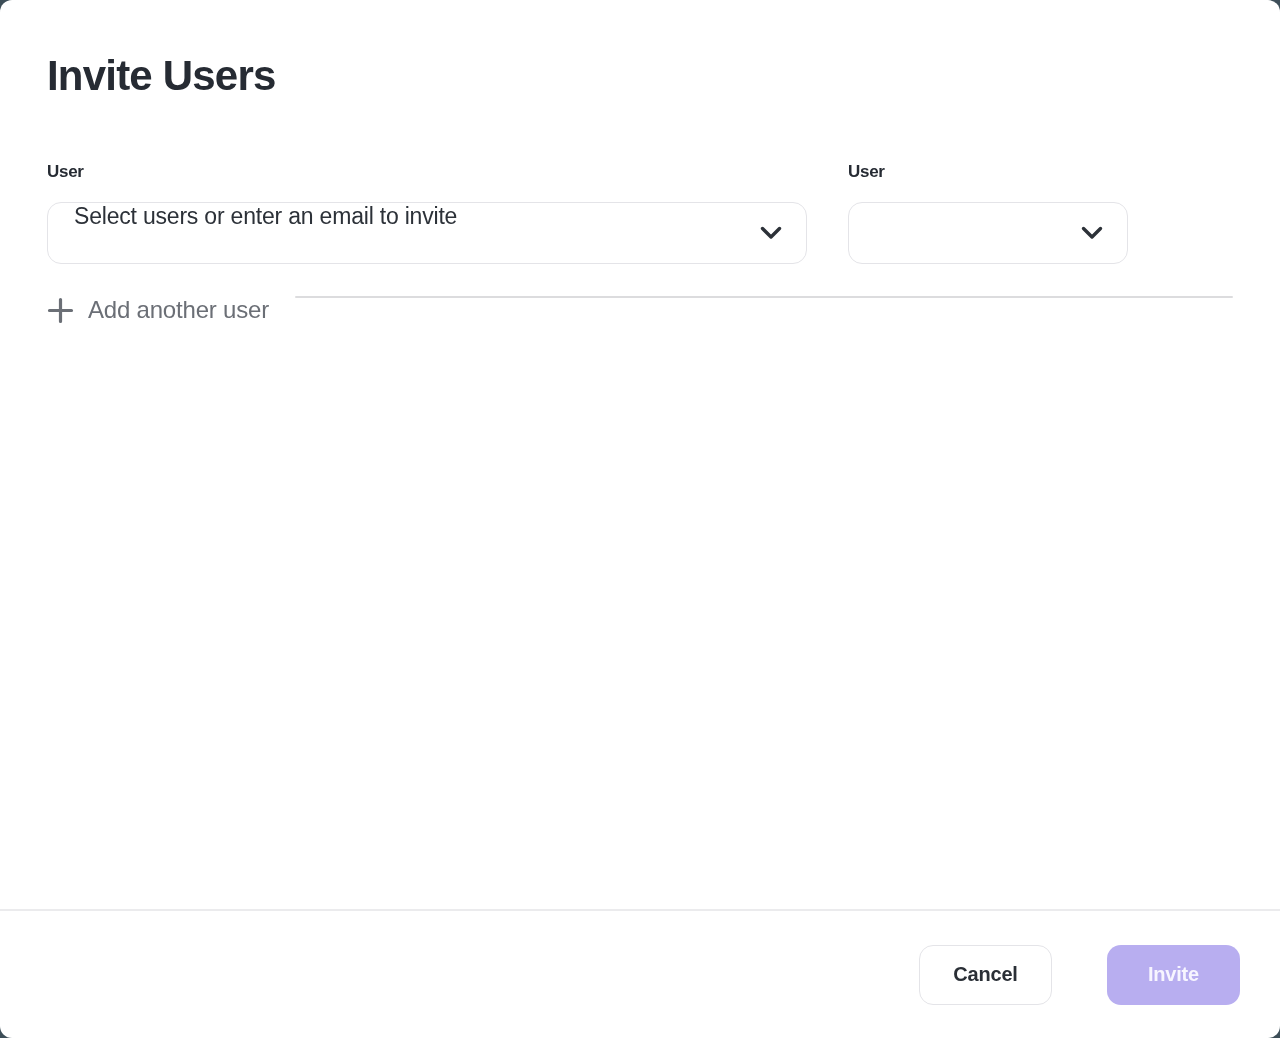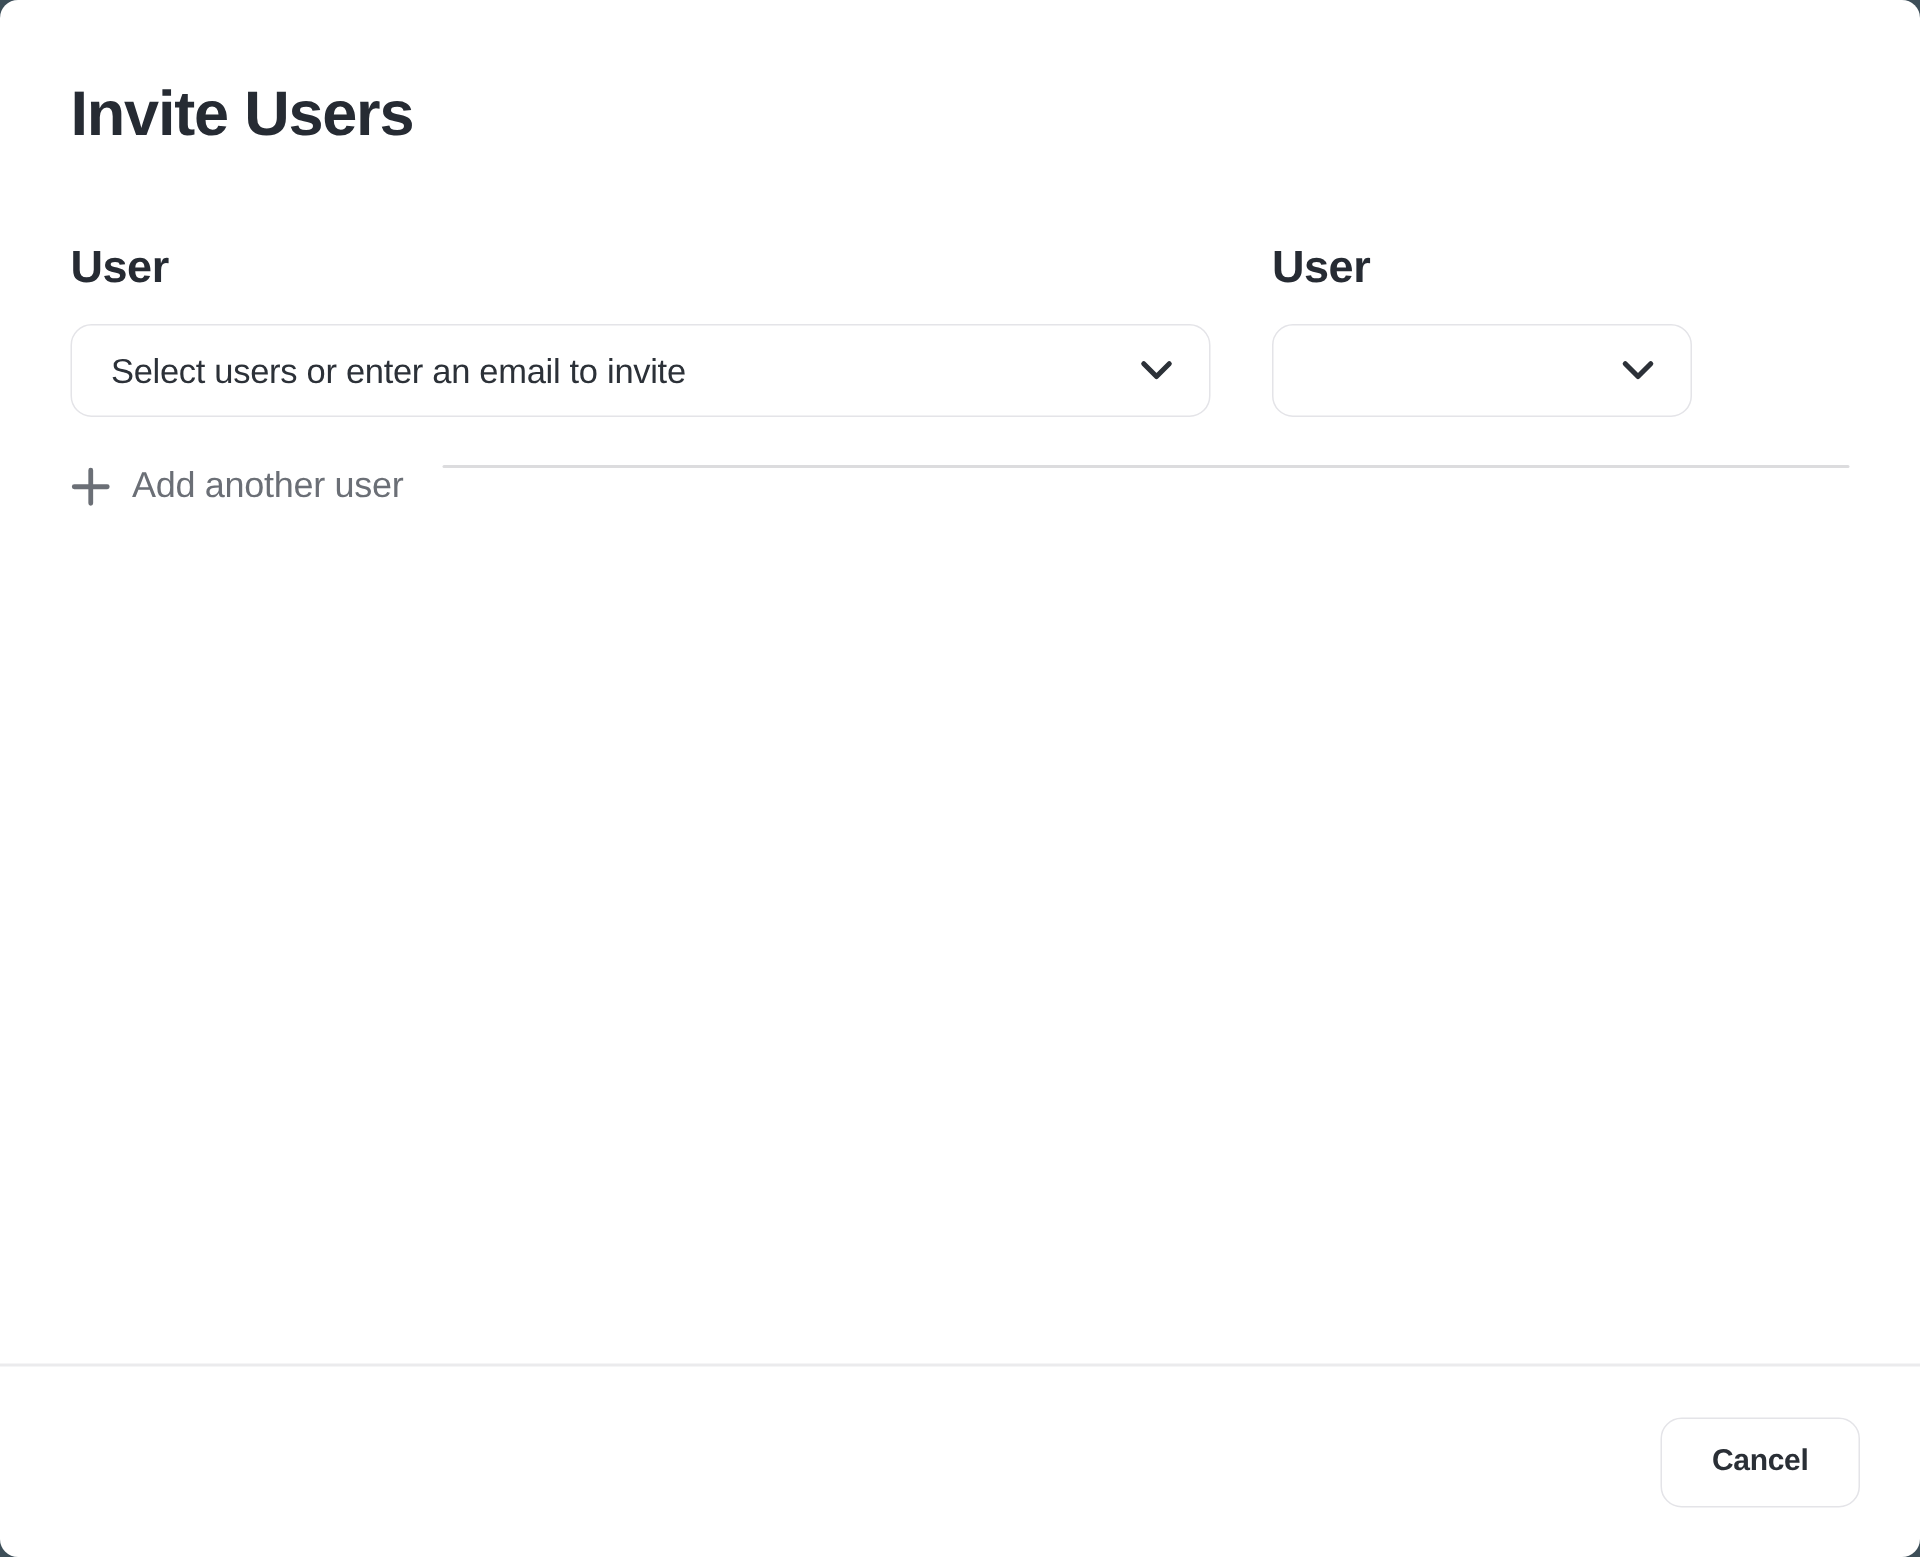--- a/index.html
+++ b/index.html
@@ -30,33 +30,33 @@
   }
   .form-row {
     margin-top: 62px;
     display: flex;
     gap: 41px;
   }
   .field-user { width: 760px; }
   .field-role { width: 280px; }
   .field-label {
     display: block;
-    font-size: 30px;
+    font-size: 17px;
     font-weight: 700;
     letter-spacing: -0.3px;
     color: #262b33;
     margin-bottom: 20px;
   }
   .select-box {
     height: 62px;
     width: 100%;
     background: #ffffff;
     border: 1.5px solid #e4e4e8;
     border-radius: 14px;
-    display: flex; align-items: center;
+    display: flex; 
     padding: 0 24px 0 26px;
     cursor: pointer;
   }
   .select-value {
     flex: 1;
     font-size: 23px;
     color: #2c3138;
     letter-spacing: -0.2px;
     white-space: nowrap; overflow: hidden;
   }
@@ -159,14 +159,15 @@
         <span>Add another user</span>
       </button>
       <div class="inline-divider"></div>
     </div>
 
     <div class="spacer"></div>
   </div>
 
   <div class="modal-footer">
     <button class="btn btn-cancel">Cancel</button>
+    <button class="btn btn-invite" aria-disabled="true">Invite</button>
   </div>
 </div>
 
 </body></html>

